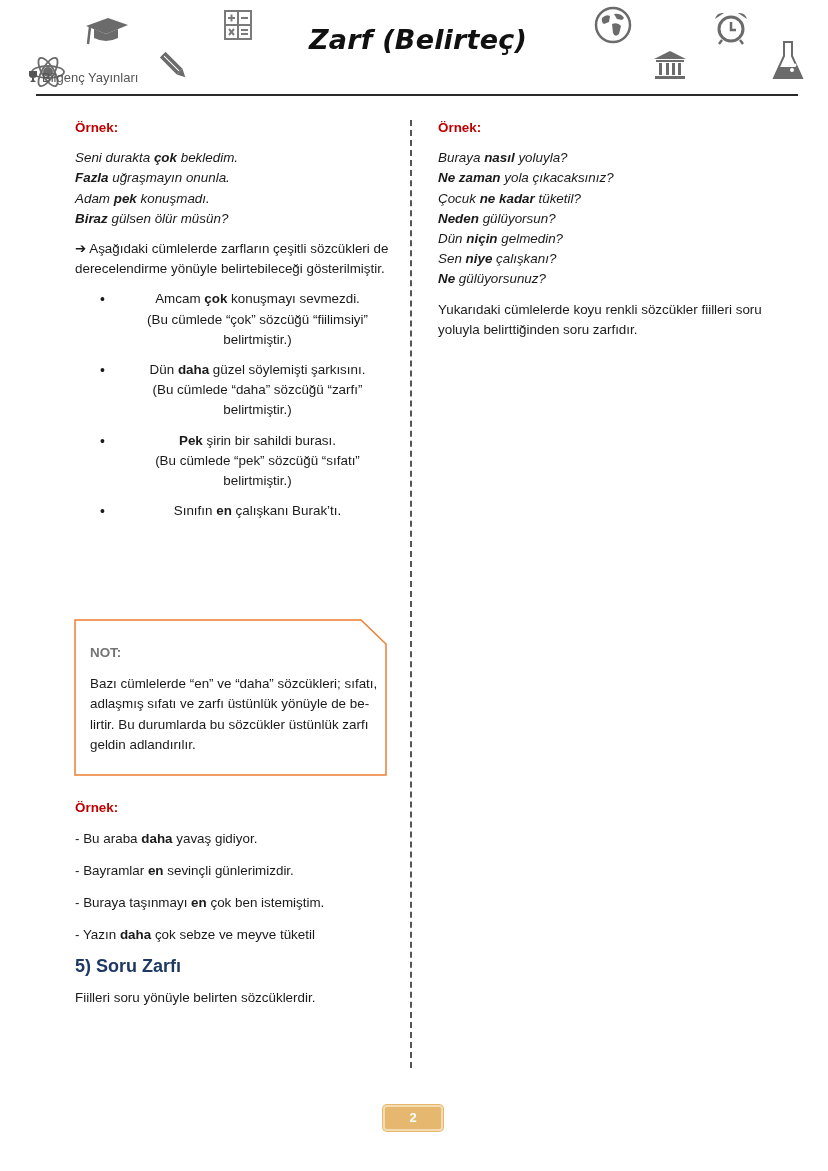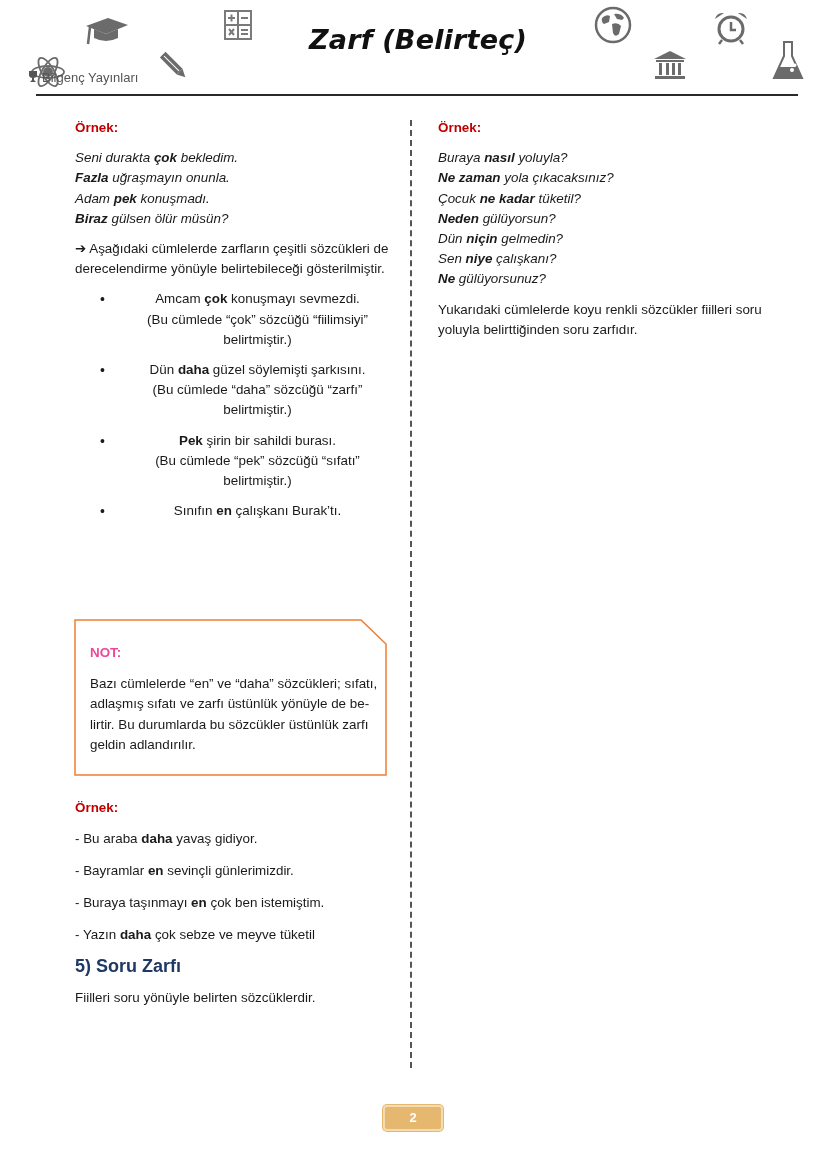--- a/index.html
+++ b/index.html
@@ -25,21 +25,21 @@
   .para { margin-bottom: 10px; }
   .arrow { font-weight: bold; }
 
   ul.bullets { list-style: none; margin-left: 0; text-align: center; }
   ul.bullets li { position: relative; padding-left: 50px; margin-bottom: 10px; }
   ul.bullets li::before { content: "•"; position: absolute; left: 25px; top: 0; font-size: 14px; }
 
   .note-box { position: absolute; left: 74px; top: 619px; width: 313px; height: 157px; }
   .note-box svg { position: absolute; left: 0; top: 0; }
   .note-inner { position: absolute; left: 16px; top: 24px; width: 290px; font-size: 13.4px; line-height: 20.2px; }
-  .note-title { color: #ec4899; font-weight: bold; margin-bottom: 11px; }
+  .note-title { color: #737373; font-weight: bold; margin-bottom: 11px; }
 
   .lower { position: absolute; left: 75px; top: 798px; width: 320px; font-size: 13.4px; line-height: 20.2px; }
   .lower .ornek { margin-bottom: 11px; }
   .dash-line { margin-bottom: 11.6px; }
   .section-title { color: #1f3864; font-weight: bold; font-size: 18px; margin-bottom: 11px; }
 
   .page-num { position: absolute; left: 383px; top: 1105px; width: 60px; height: 26px; background: #e6b86f; border: 2px solid #f3dcb2; border-radius: 4px; box-shadow: 0 0 0 1px #e6b86f; color: #fff; font-weight: bold; font-size: 13px; text-align: center; line-height: 22px; }
 </style>
 </head>
 <body>

